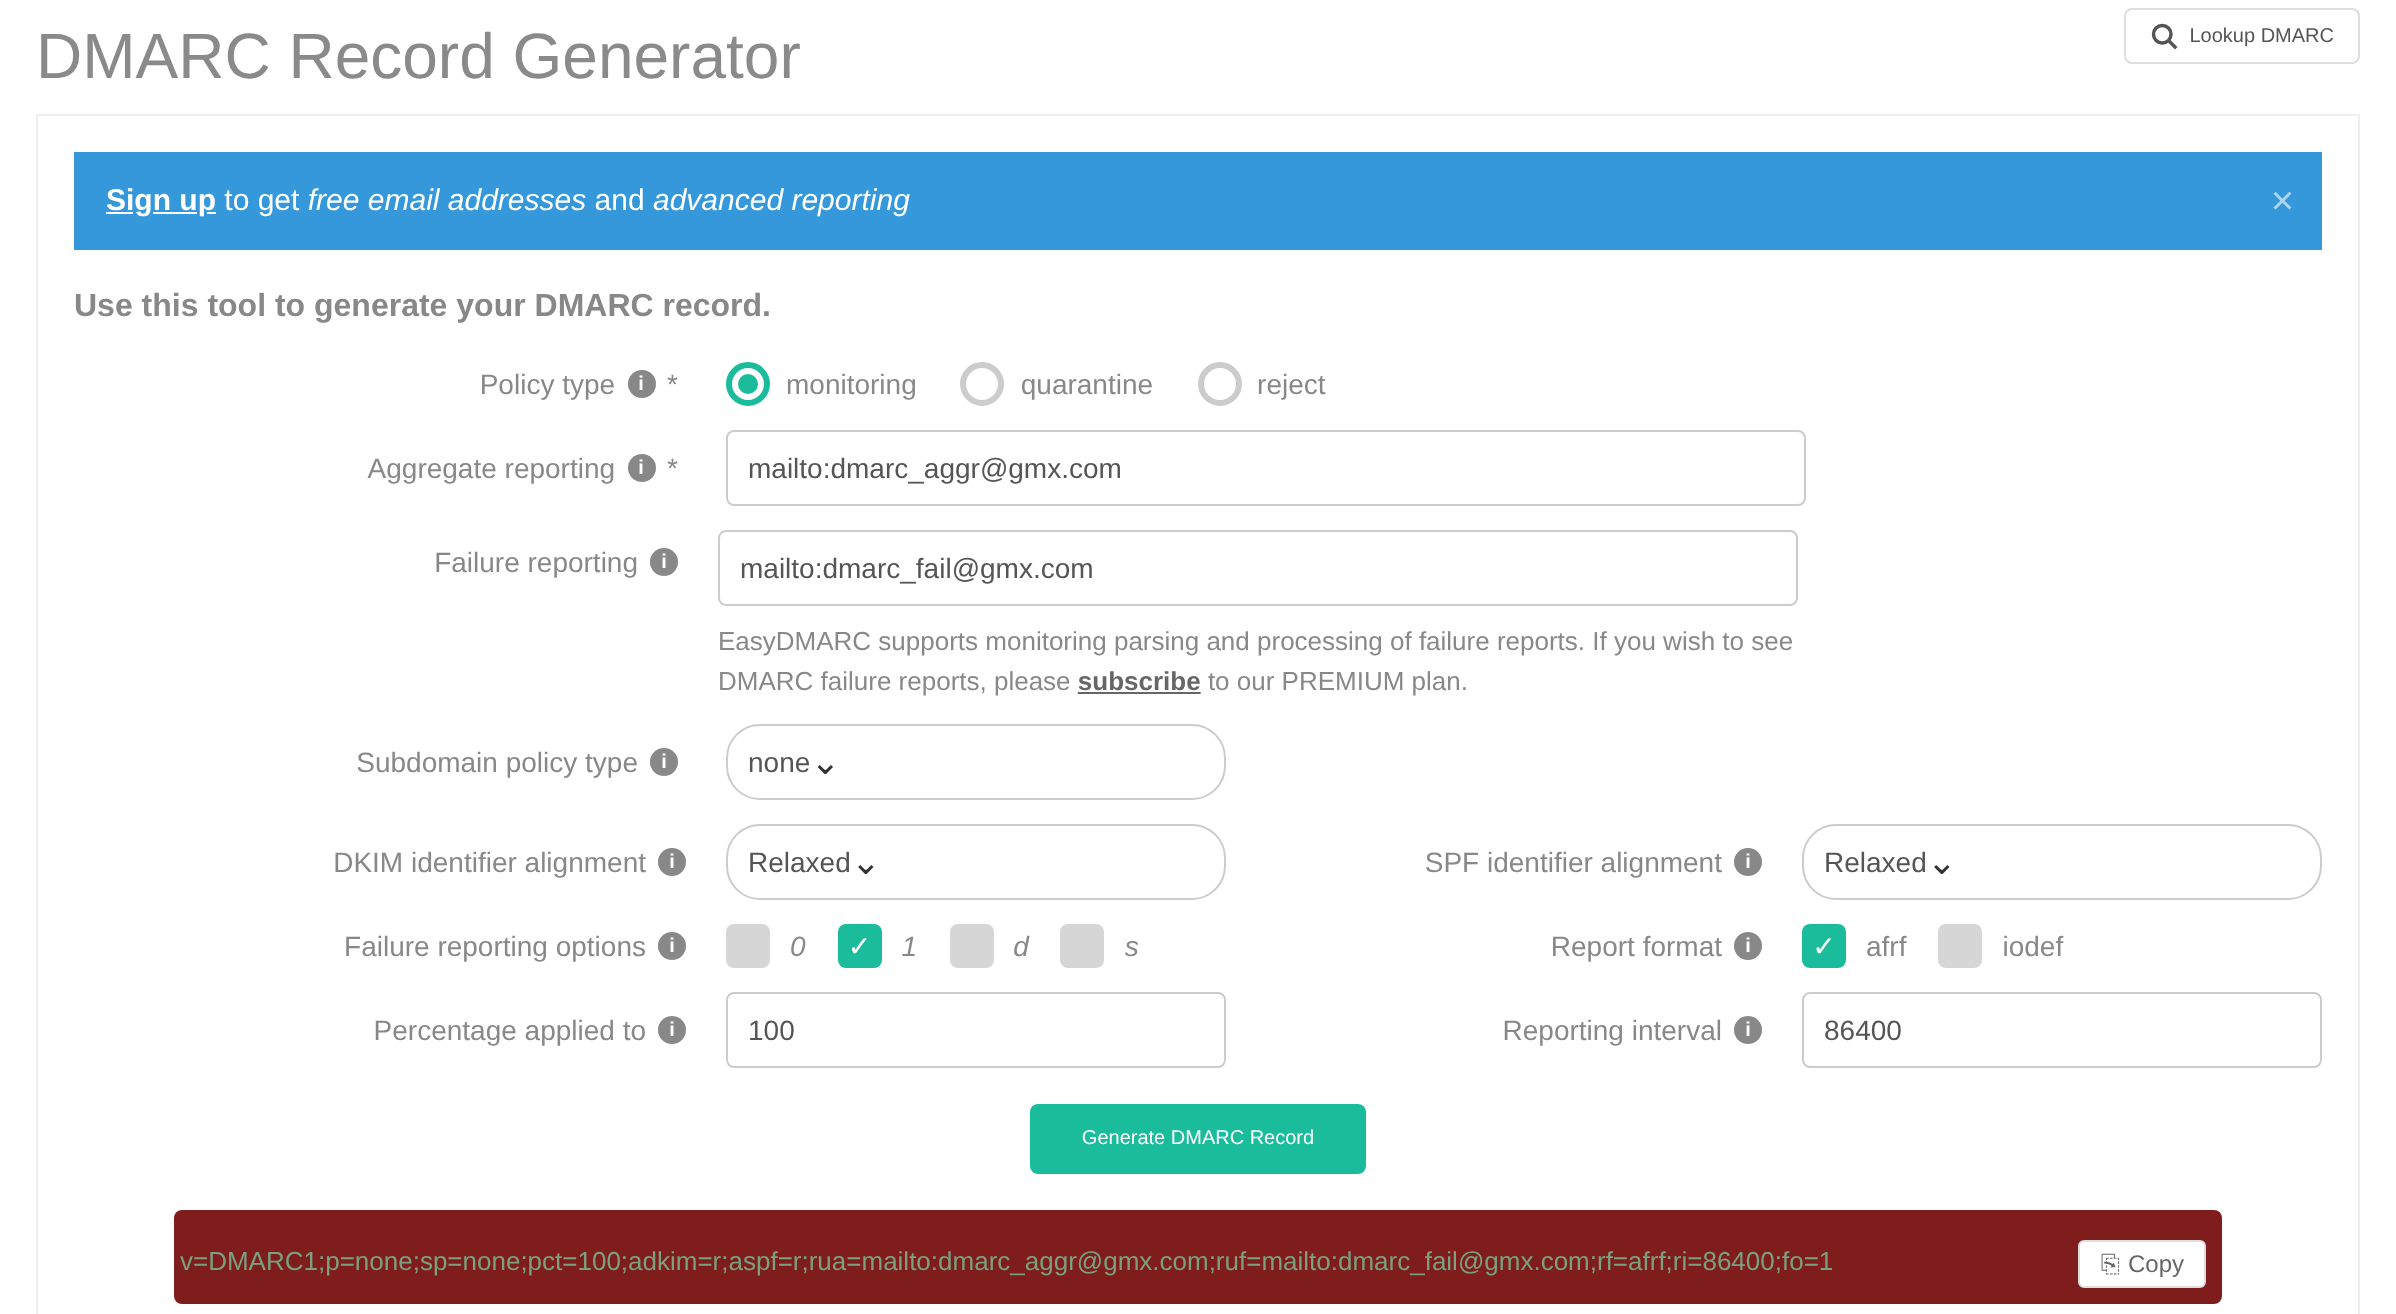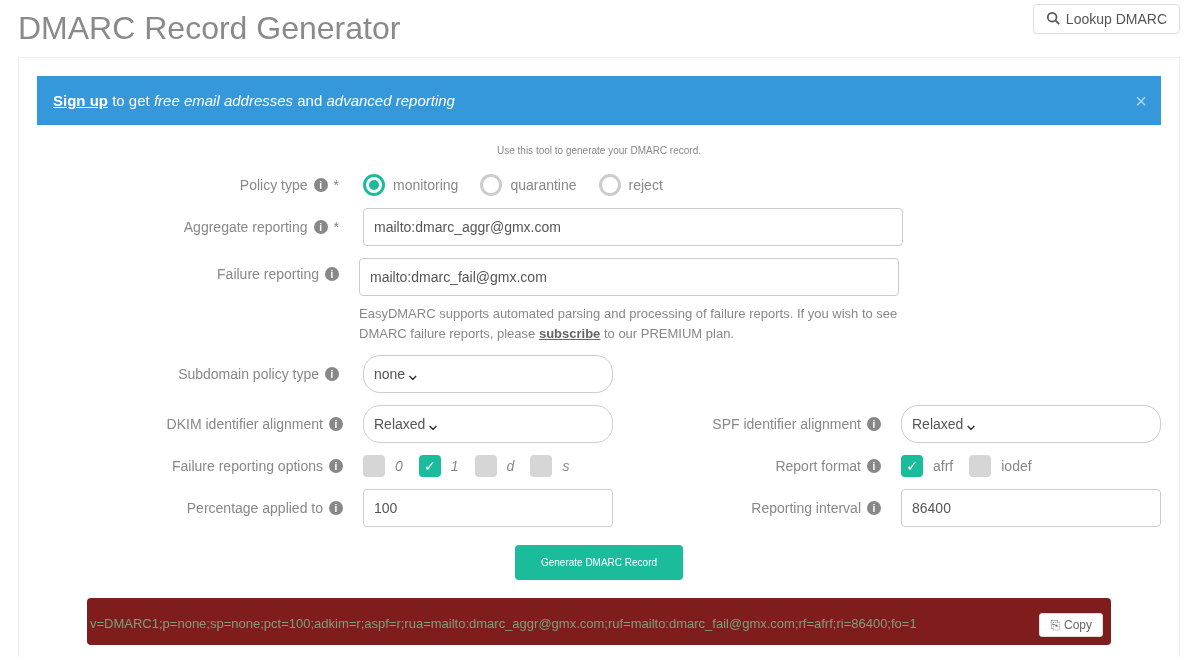--- a/index.html
+++ b/index.html
@@ -22,24 +22,25 @@
   .page-title {
     font-size: 32px;
     font-weight: 300;
     color: #8a8a8a;
   }
   .lookup-btn {
     background: #fff;
     border: 1px solid #ddd;
     border-radius: 4px;
     padding: 6px 12px;
-    font-size: 14px;
+    font-size: 10px;
     color: #555;
     cursor: pointer;
     display: inline-flex;
+    align-items: center;
     gap: 6px;
     margin-top: -6px;
   }
   .panel {
     margin: 10px 18px 0 18px;
     border: 1px solid #eee;
     background: #fff;
   }
   .panel-inner {
     padding: 18px;
@@ -55,25 +56,25 @@
   .alert .italic { font-style: italic; }
   .alert-close {
     position: absolute;
     right: 14px;
     top: 14px;
     font-size: 20px;
     color: rgba(255,255,255,0.6);
     cursor: pointer;
   }
   .intro {
-    text-align: center;
+    text-align: left;
     color: #888;
     margin: 20px 0 18px;
-    font-weight: 400;
-    font-size: 10px;
+    font-weight: 700;
+    font-size: 16px;
   }
   .form-row {
     display: flex;
     align-items: center;
     margin-bottom: 12px;
     gap: 20px;
   }
   .form-row.top { align-items: flex-start; gap: 16px; }
   .label-col {
     width: 306px;
@@ -286,21 +287,21 @@
     </div>
 
     <div class="form-row top">
       <div class="label-col" style="padding-top:8px;">
         <span>Failure reporting</span>
         <span class="info-icon">i</span>
       </div>
       <div class="field-col narrow">
         <input type="text" value="mailto:dmarc_fail@gmx.com" style="">
         <p class="help-text">
-          <span>EasyDMARC supports automated parsing and processing of failure reports. If you wish to see DMARC failure reports, please </span><a href="#">subscribe</a><span> to our PREMIUM plan.</span>
+          <span>EasyDMARC supports monitoring parsing and processing of failure reports. If you wish to see DMARC failure reports, please </span><a href="#">subscribe</a><span> to our PREMIUM plan.</span>
         </p>
       </div>
     </div>
 
     <div class="form-row">
       <div class="label-col">
         <span>Subdomain policy type</span>
         <span class="info-icon">i</span>
       </div>
       <div class="field-col">

